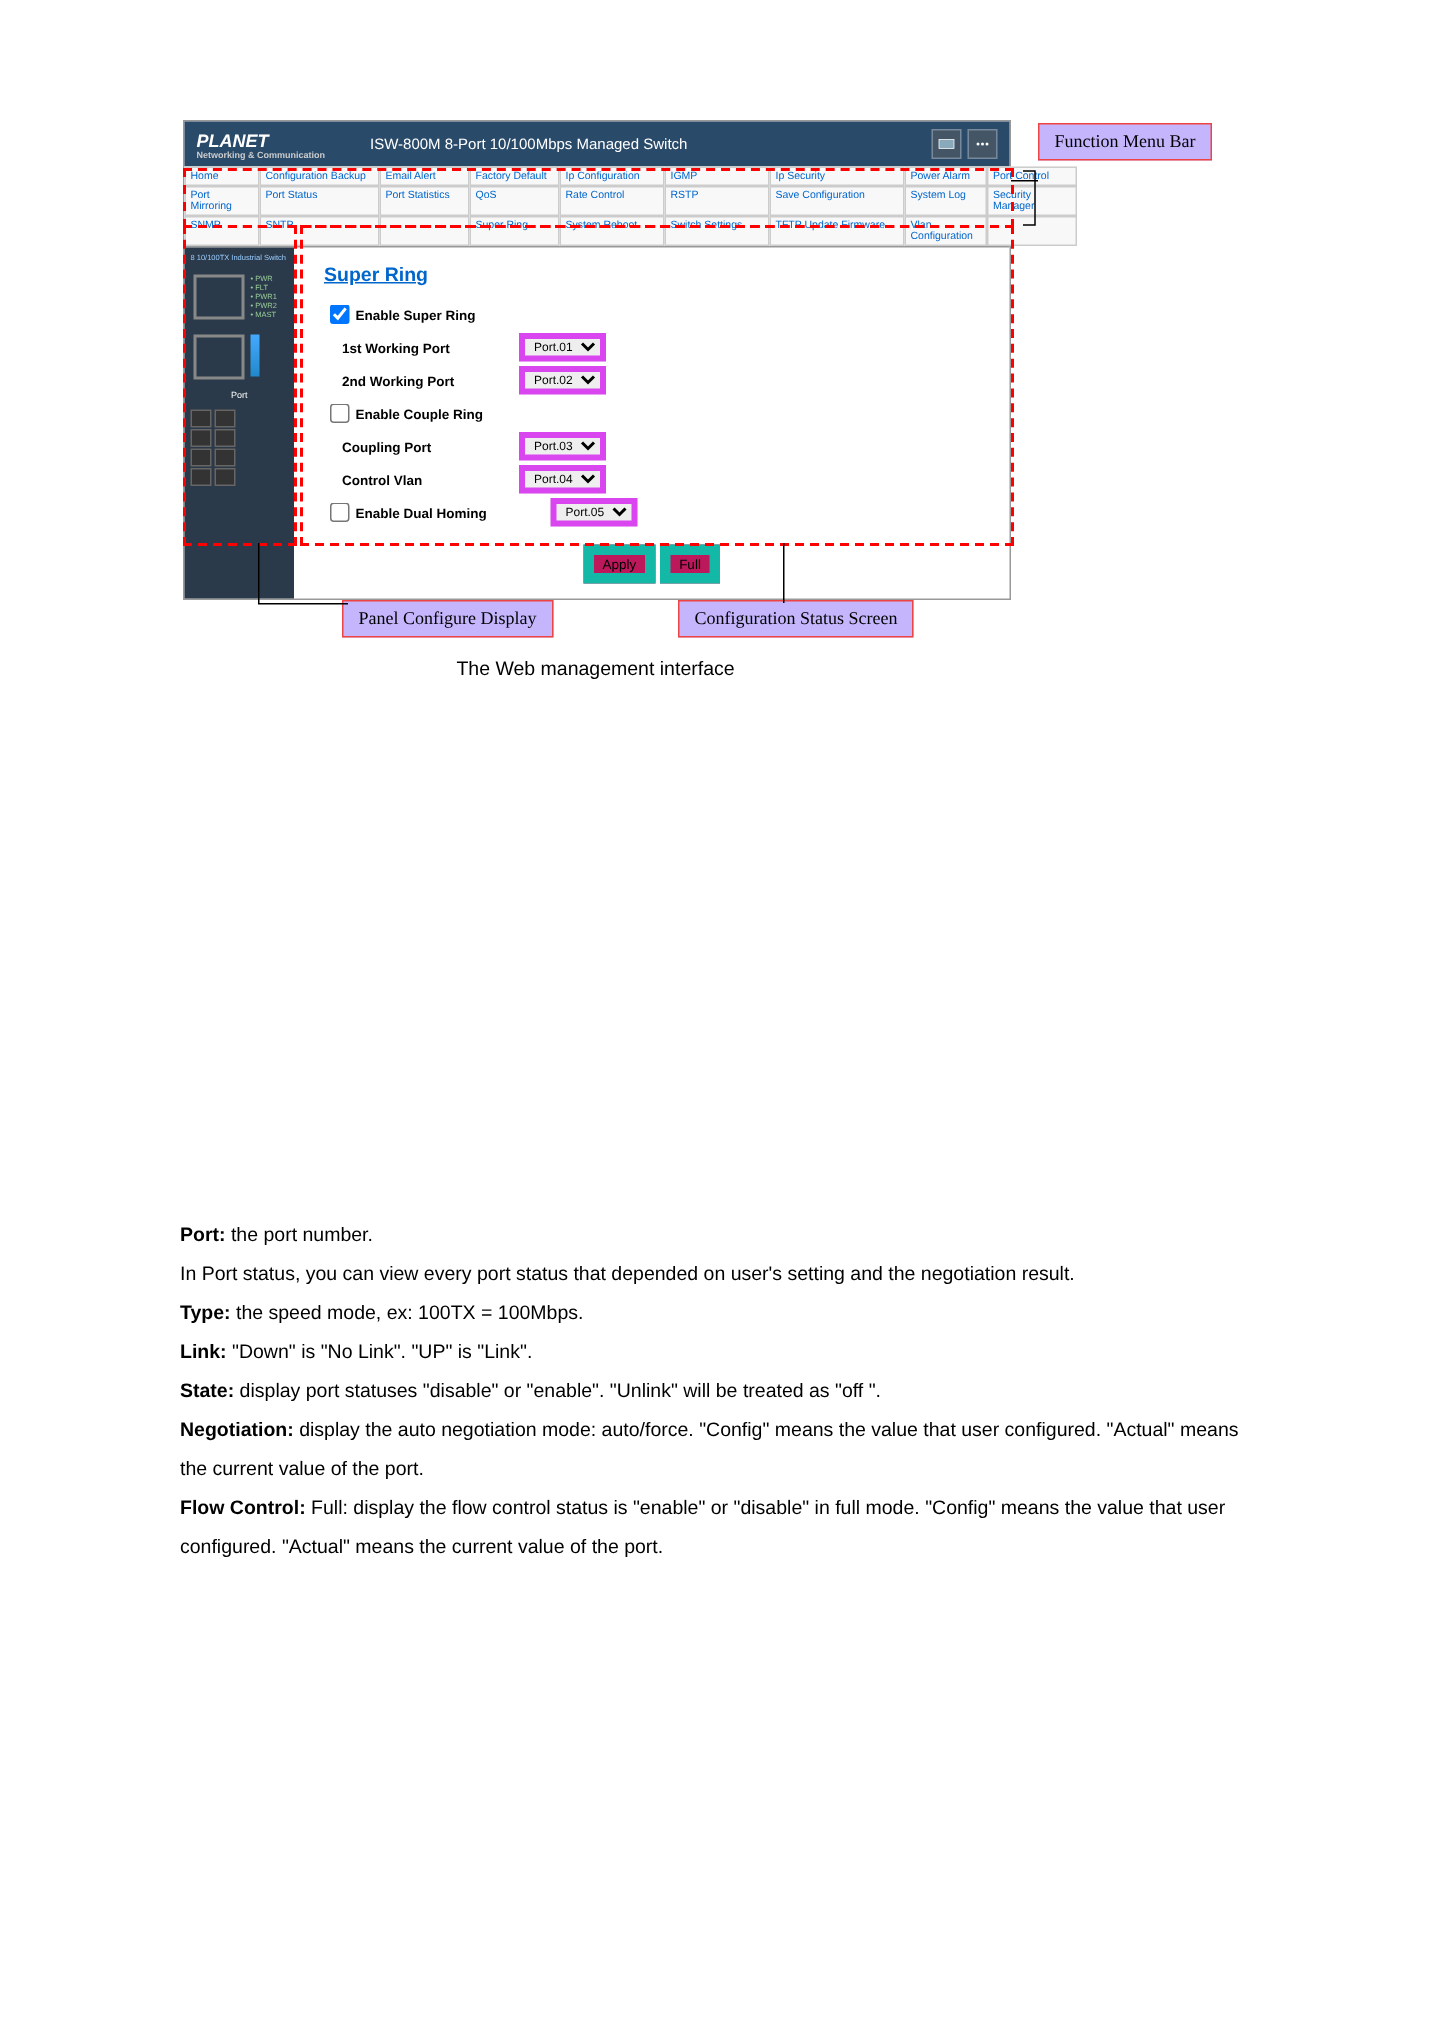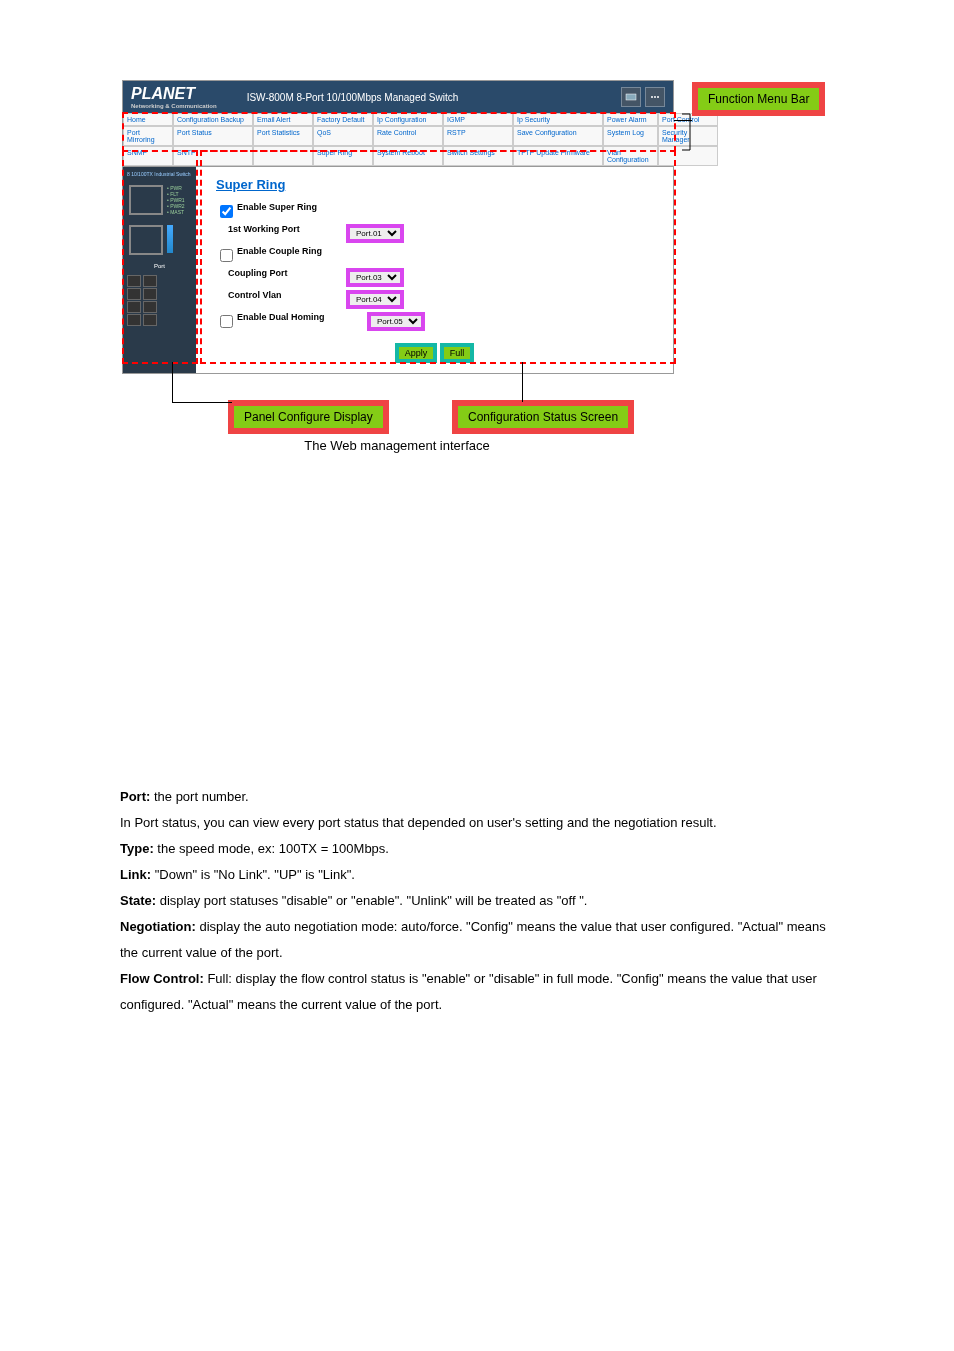--- a/index.html
+++ b/index.html
@@ -1,46 +1,46 @@
 <!DOCTYPE html>
 <html><head>
 <meta charset="utf-8">
 <style>
 body{margin:0;font-family:Arial,sans-serif;background:#fff}
 .page{width:954px;margin:0 auto;padding:80px 0}
 .screenshot-area{position:relative;width:710px;margin:0 auto}
 .switch-ui{width:550px;border:1px solid #999;background:#fff}
 .header-bar{background:#2a4a6a;color:#fff;display:flex;align-items:center;padding:4px 8px}
 .logo{font-weight:bold;font-style:italic;font-size:14px}
-.logo-planet{font-size:16px}
+.logo-planet{font-size:12px}
 .logo-sub{font-size:6px;display:block;color:#ccc;font-style:normal}
 .header-title{font-size:10px;margin-left:30px}
 .header-icons{margin-left:auto;display:flex;gap:4px}
 .header-icon-box{width:18px;height:18px;background:#456;border:1px solid #789;display:flex;align-items:center;justify-content:center}
 .menu-grid{display:grid;grid-template-columns:50px 80px 60px 60px 70px 70px 90px 55px 60px;font-size:7px;border-bottom:1px solid #999}
 .menu-cell{border:1px solid #ccc;padding:2px 3px;color:#0066cc;background:#f8f8f8}
 .main-area{display:flex;min-height:200px}
 .side-panel{width:65px;background:#2a3a4a;padding:4px;display:flex;flex-direction:column;gap:6px}
 .panel-box{width:30px;height:26px;border:2px solid #888;margin:2px}
 .panel-leds{font-size:5px;color:#9c9;line-height:6px;margin:2px}
 .panel-port-label{font-size:6px;color:#fff;text-align:center}
 .panel-ports{display:grid;grid-template-columns:1fr 1fr;gap:1px;width:30px}
 .port-sq{width:12px;height:10px;background:#333;border:1px solid #666}
 .bar-ind{width:6px;height:28px;background:linear-gradient(#4af,#28c);margin:2px}
 .content-area{flex:1;padding:10px 20px}
 .page-title{color:#0066cc;font-weight:bold;font-size:13px;text-decoration:underline;margin-bottom:10px}
 .config-form{font-size:9px}
-.form-row{display:flex;align-items:flex-start;margin:3px 0}
+.form-row{display:flex;align-items:center;margin:3px 0}
 .form-row input[type=checkbox]{margin-right:4px}
 .form-label{font-weight:bold;width:130px}
 .form-label-indent{font-weight:bold;width:118px;margin-left:12px}
 .form-select{font-size:8px;border:4px solid #d946ef;background:#eee;padding:0 2px}
 .btn-row{text-align:center;margin-top:12px}
-.btn{font-size:9px;padding:1px 6px;background:#84cc16;border:4px solid #14b8a6}
-.annot-box{border:6px solid #ef4444;padding:4px 10px;font-size:12px;font-family:Liberation Sans, sans-serif;background:#84cc16;position:absolute}
+.btn{font-size:9px;padding:1px 6px;background:#be185d;border:7px solid #14b8a6}
+.annot-box{border:1px solid #ef4444;padding:4px 10px;font-size:12px;font-family:Liberation Serif, serif;background:#c4b5fd;position:absolute}
 .annot-line{position:absolute;background:#000}
 .dash-box{position:absolute;border:2px dashed red}
 .caption{text-align:center;font-size:13px;margin-top:8px}
 .body-text{font-size:13px;line-height:26px;margin:10px 120px 0 120px}
 .body-text p{margin:0}
 .term{font-weight:bold}
 </style>
 </head>
 <body>
 
@@ -134,20 +134,24 @@
           <div class="config-form">
             <div class="form-row">
               <input type="checkbox" checked="" style="">
               <span class="form-label">Enable Super Ring</span>
             </div>
             <div class="form-row">
               <span class="form-label-indent">1st Working Port</span>
               <select class="form-select"><option>Port.01</option></select>
             </div>
             <div class="form-row">
+              <span class="form-label-indent">2nd Working Port</span>
+              <select class="form-select"><option>Port.02</option></select>
+            </div>
+            <div class="form-row">
               <input type="checkbox" style="">
               <span class="form-label">Enable Couple Ring</span>
             </div>
             <div class="form-row">
               <span class="form-label-indent">Coupling Port</span>
               <select class="form-select"><option>Port.03</option></select>
             </div>
             <div class="form-row">
               <span class="form-label-indent">Control Vlan</span>
               <select class="form-select"><option>Port.04</option></select>

